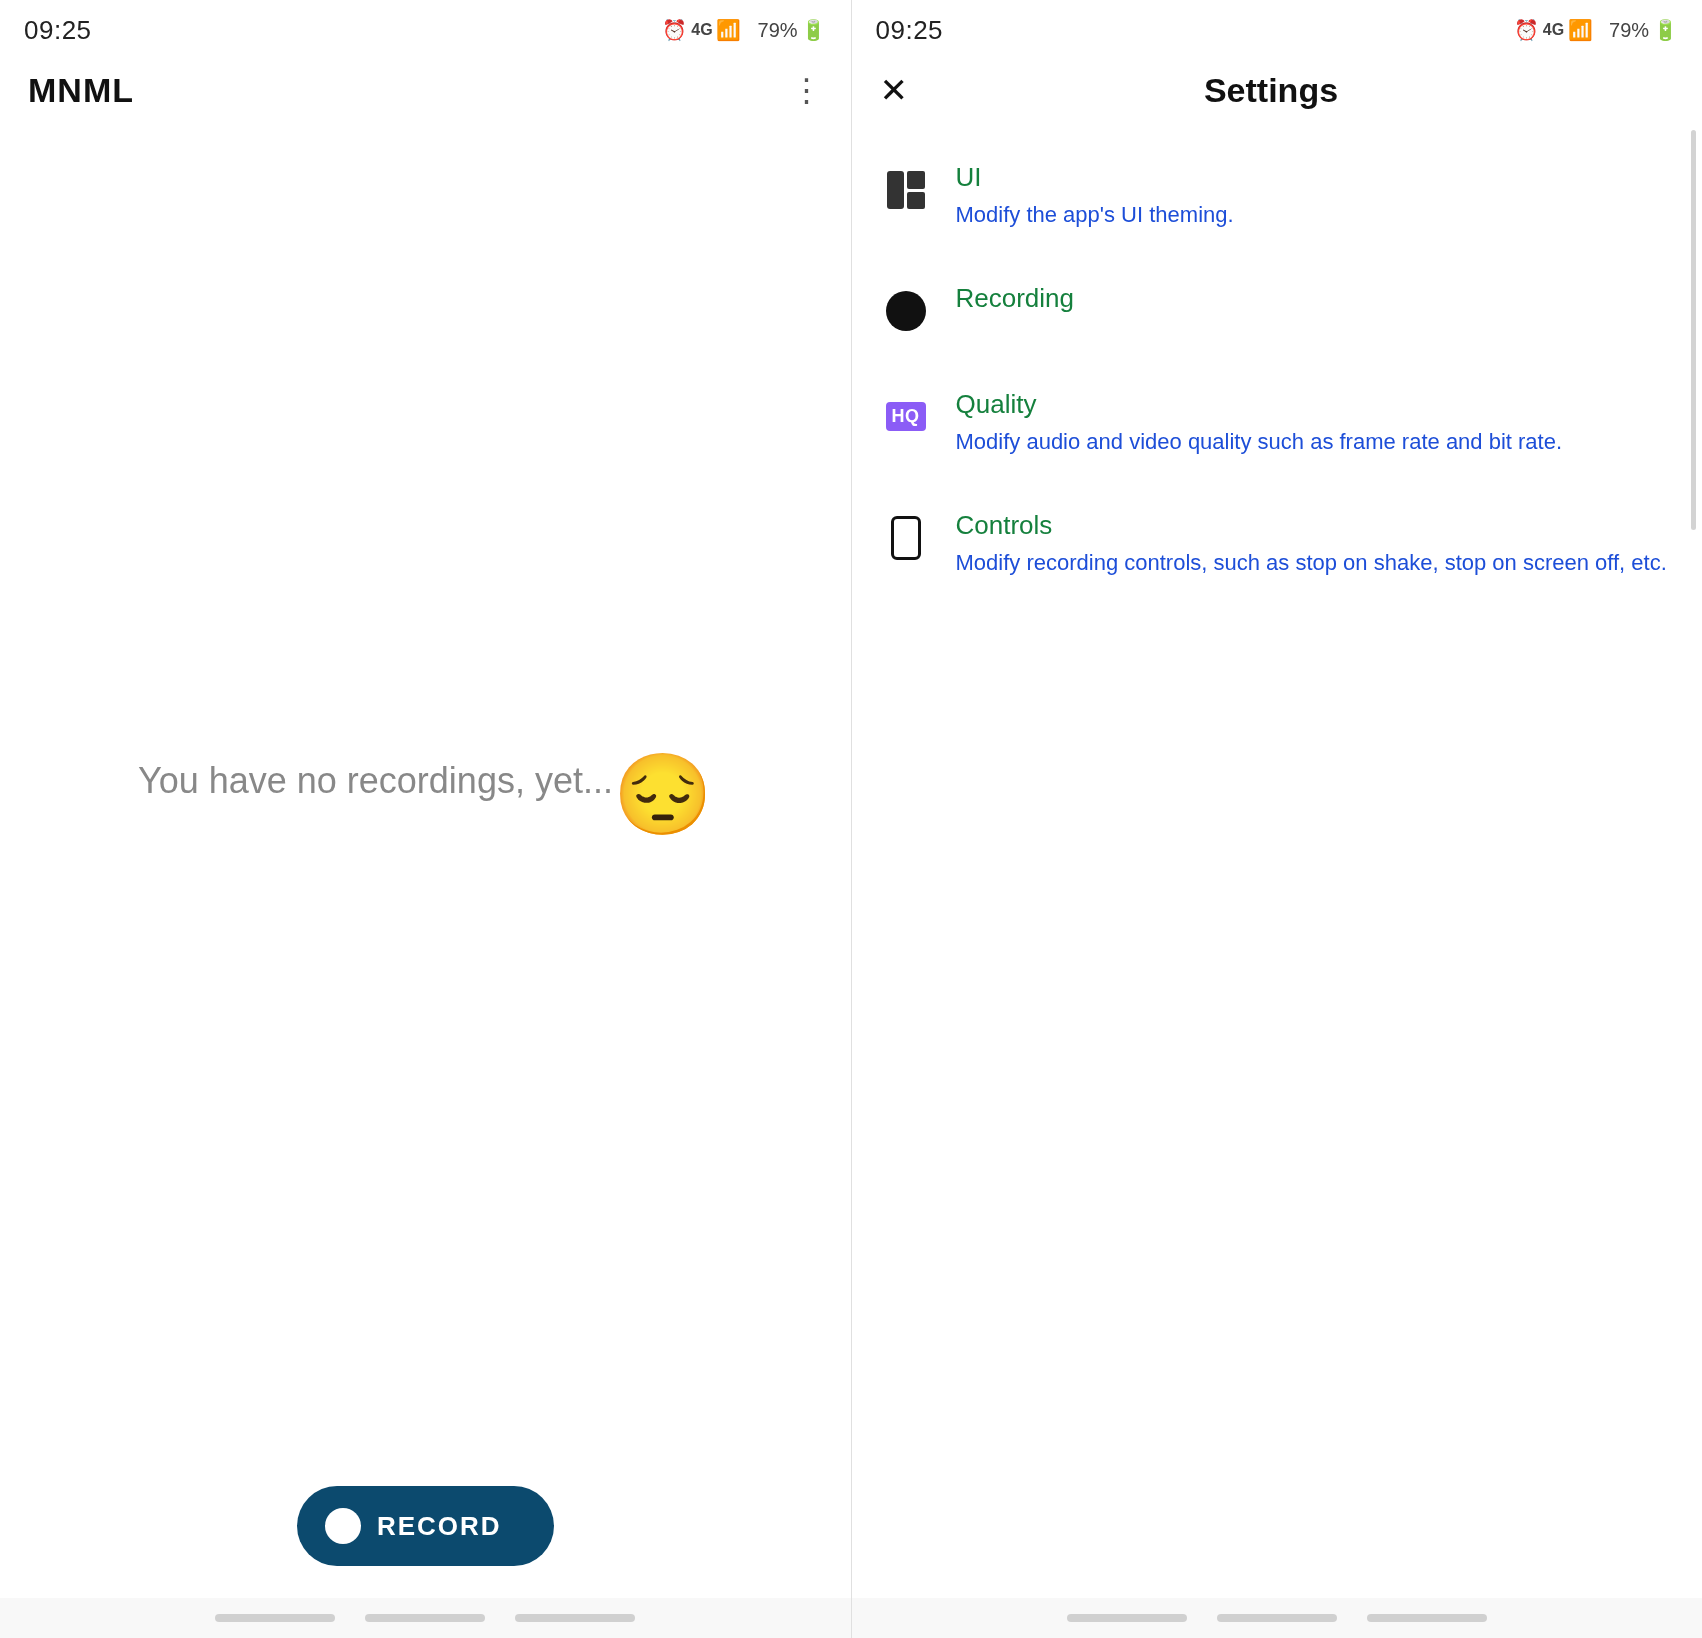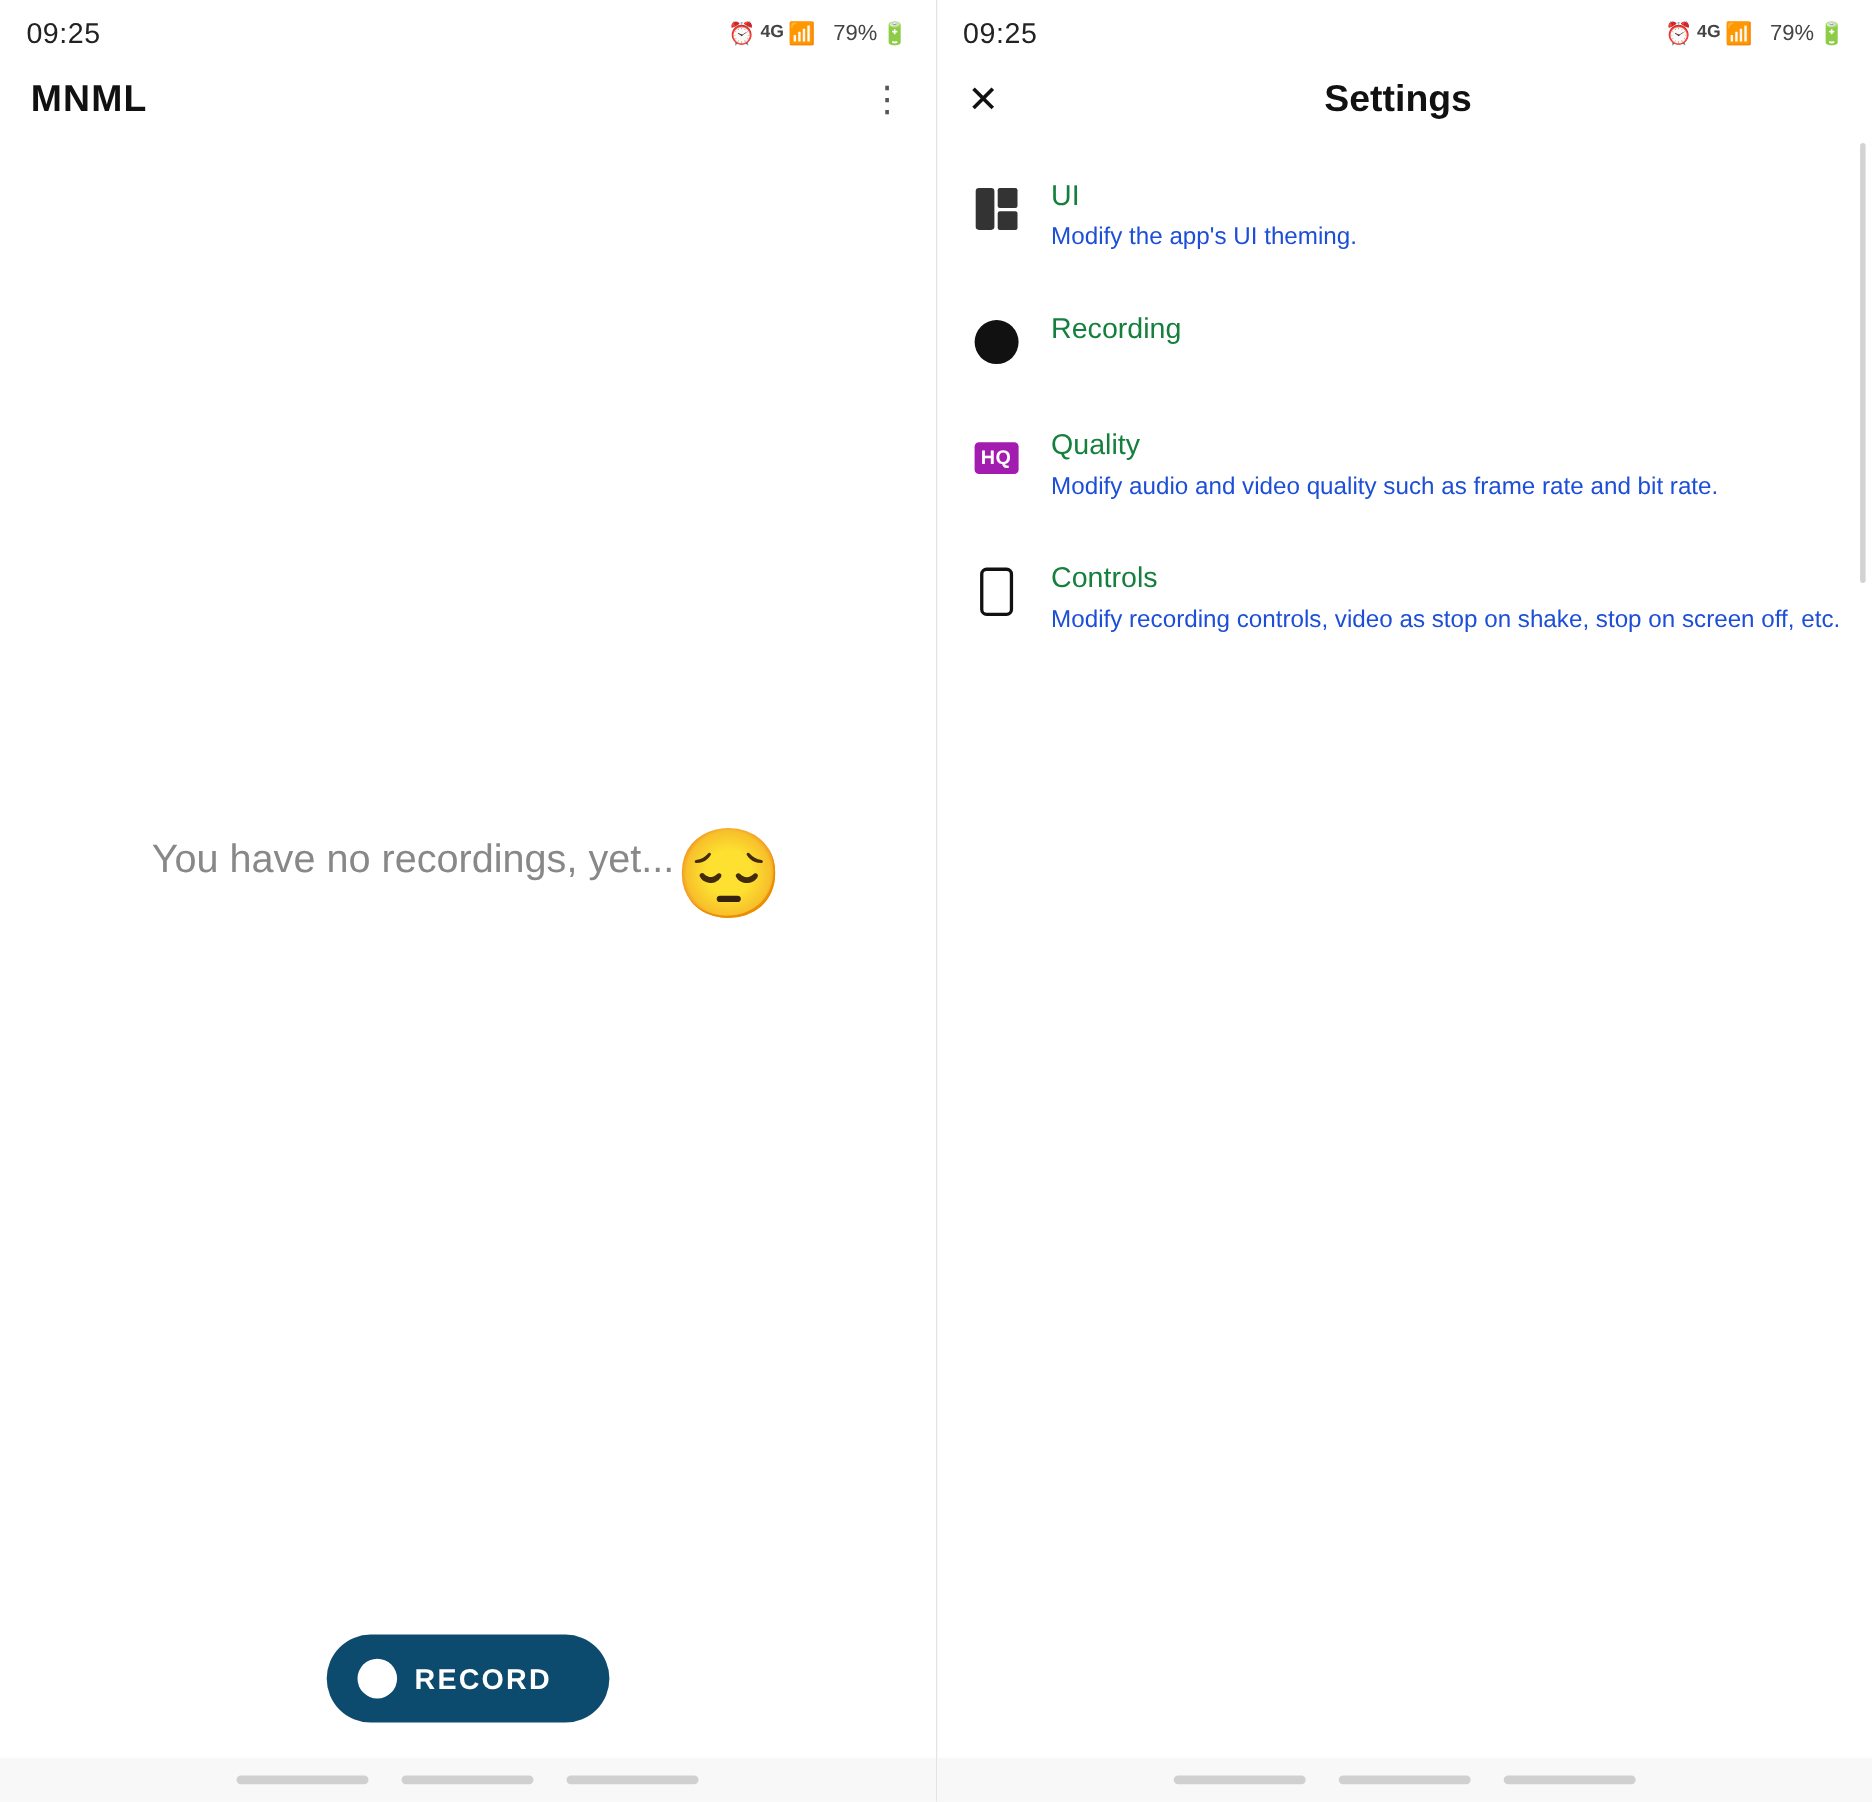--- a/index.html
+++ b/index.html
@@ -196,21 +196,21 @@
     }
 
     .icon-circle {
       width: 40px;
       height: 40px;
       background: #111;
       border-radius: 50%;
     }
 
     .icon-hq {
-      background: #a21caf;
+      background: #8b5cf6;
       color: white;
       font-size: 18px;
       font-weight: 700;
       border-radius: 4px;
       padding: 4px 6px;
       letter-spacing: 0.5px;
     }
 
     .icon-phone {
       width: 30px;
@@ -341,21 +341,21 @@
         <div class="settings-item-desc">Modify audio and video quality such as frame rate and bit rate.</div>
       </div>
     </div>
 
     <div class="settings-item">
       <div class="settings-item-icon">
         <div class="icon-phone"></div>
       </div>
       <div class="settings-item-text">
         <div class="settings-item-title">Controls</div>
-        <div class="settings-item-desc">Modify recording controls, video as stop on shake, stop on screen off, etc.</div>
+        <div class="settings-item-desc">Modify recording controls, such as stop on shake, stop on screen off, etc.</div>
       </div>
     </div>
 
   </div>
 
   <div class="settings-scrollbar"></div>
 
   <div class="bottom-bar">
     <div class="bottom-pill"></div>
     <div class="bottom-pill"></div>

